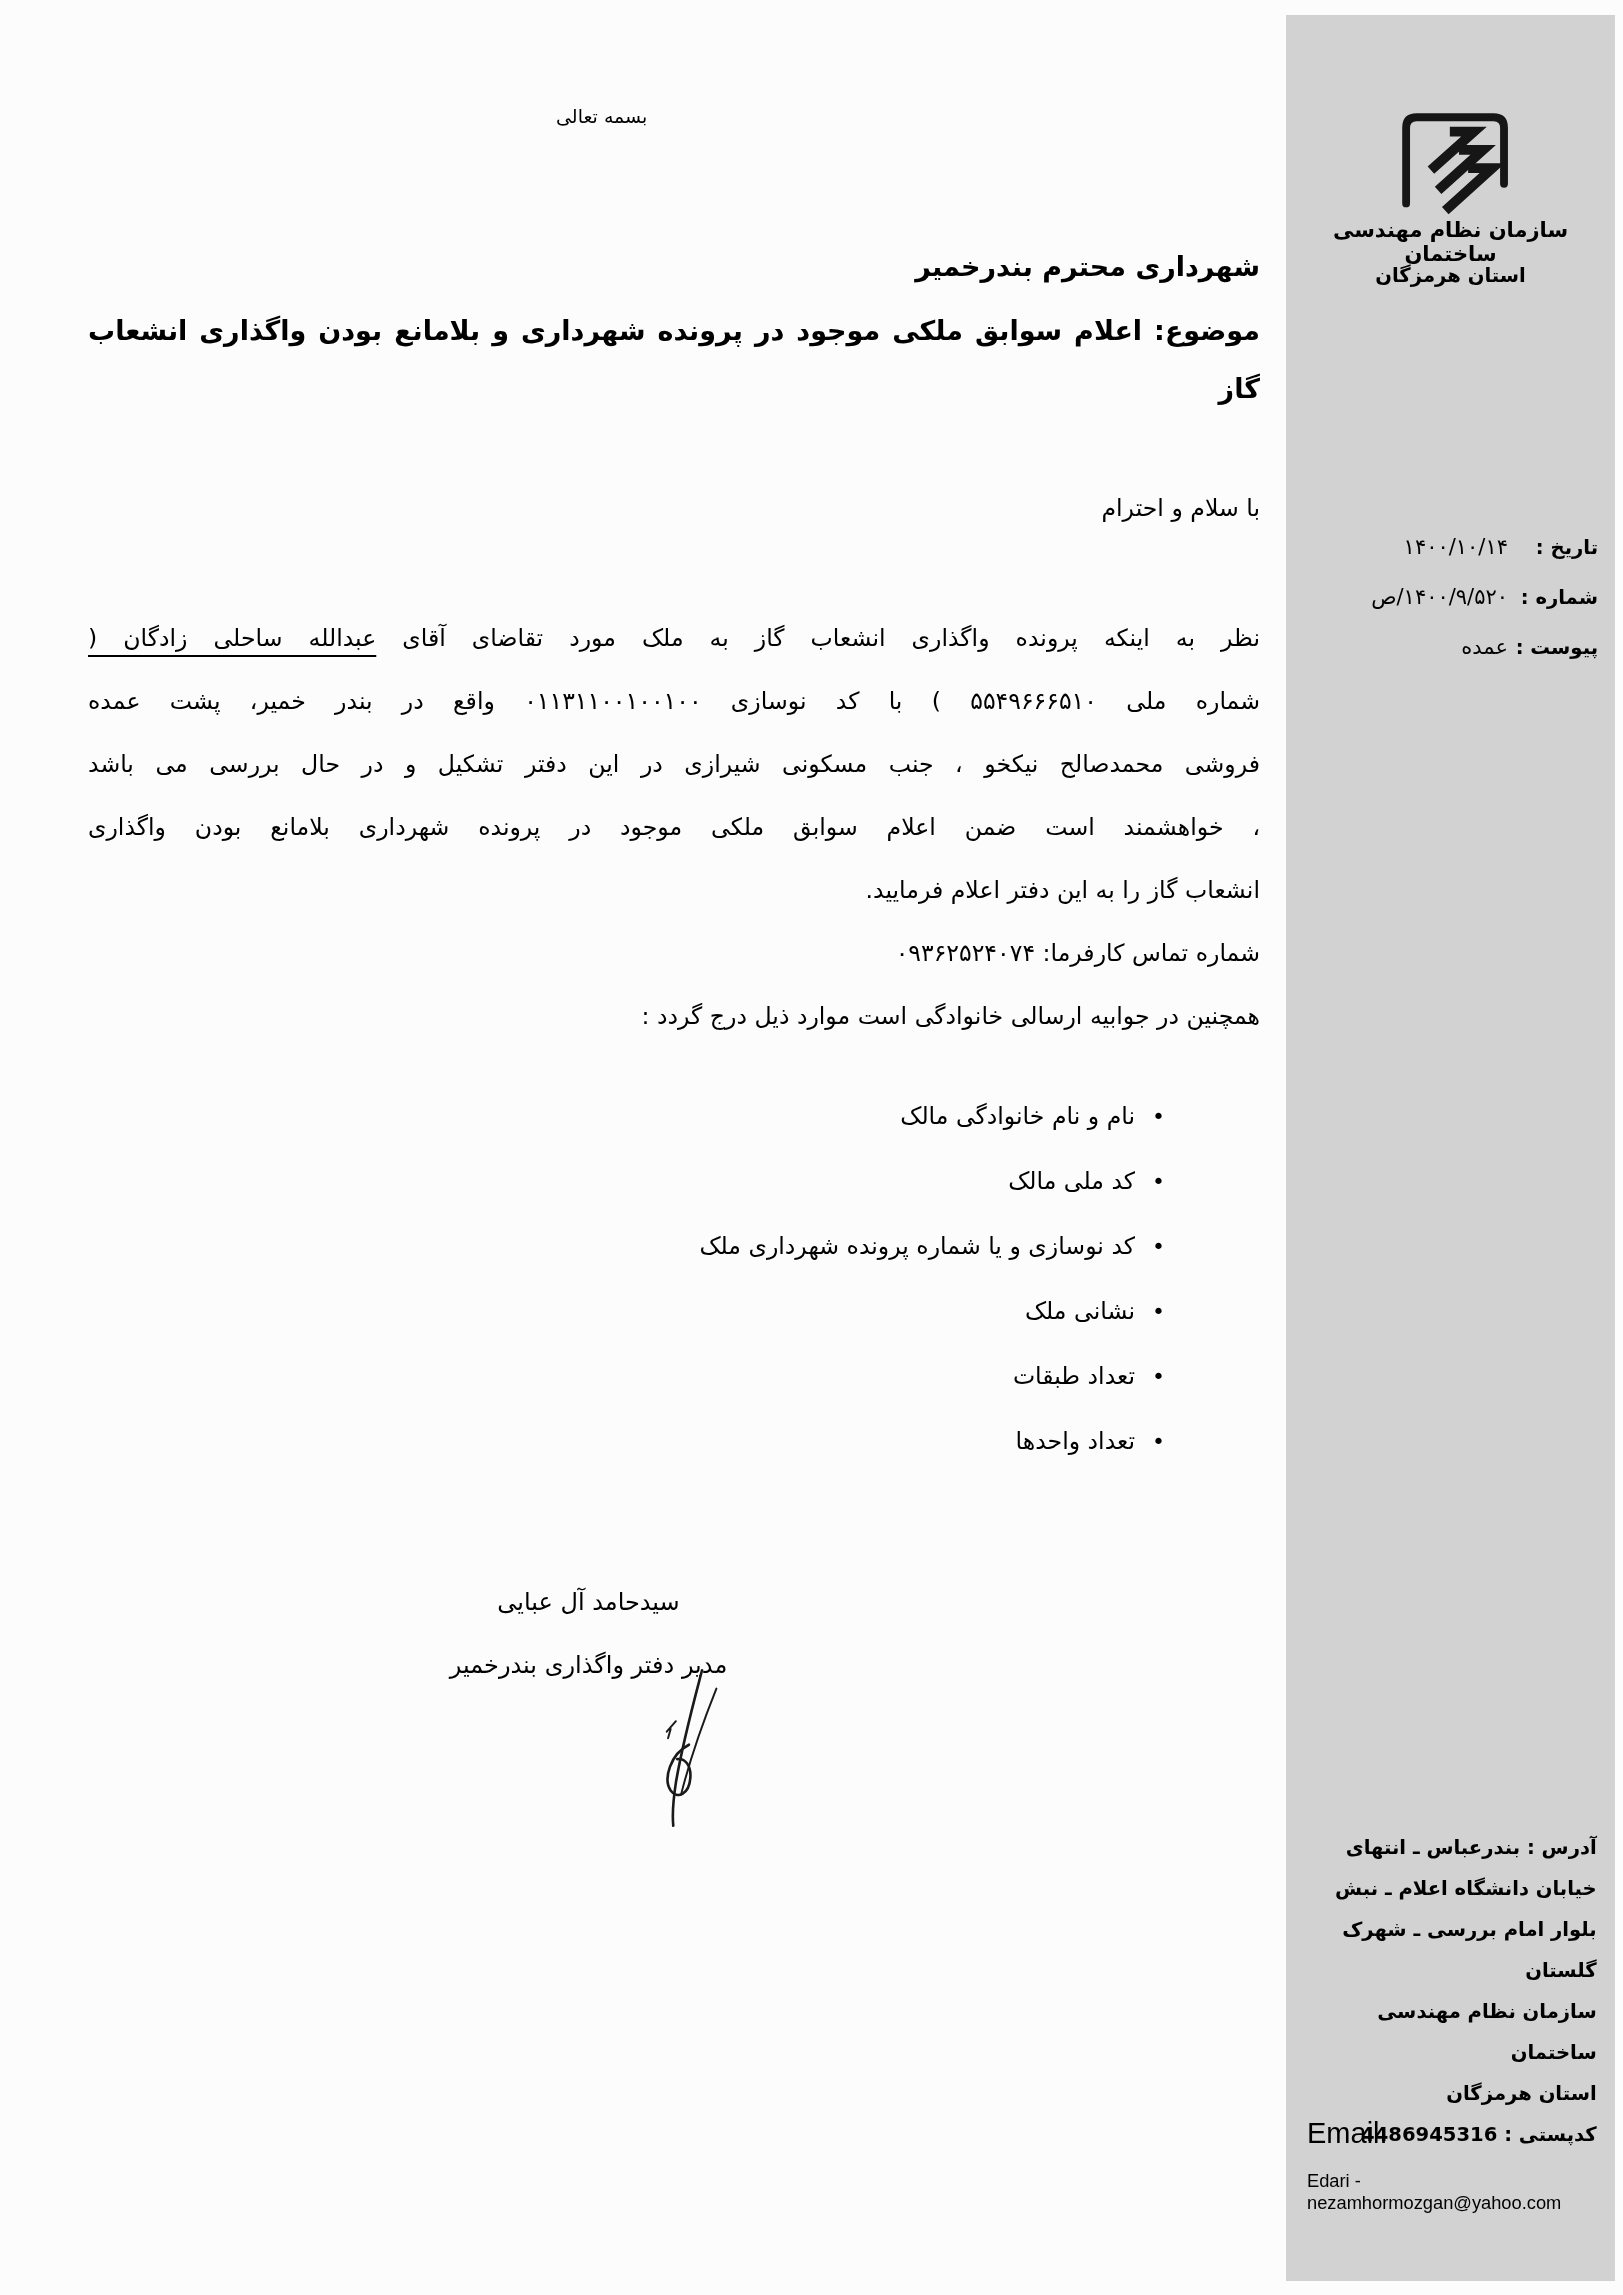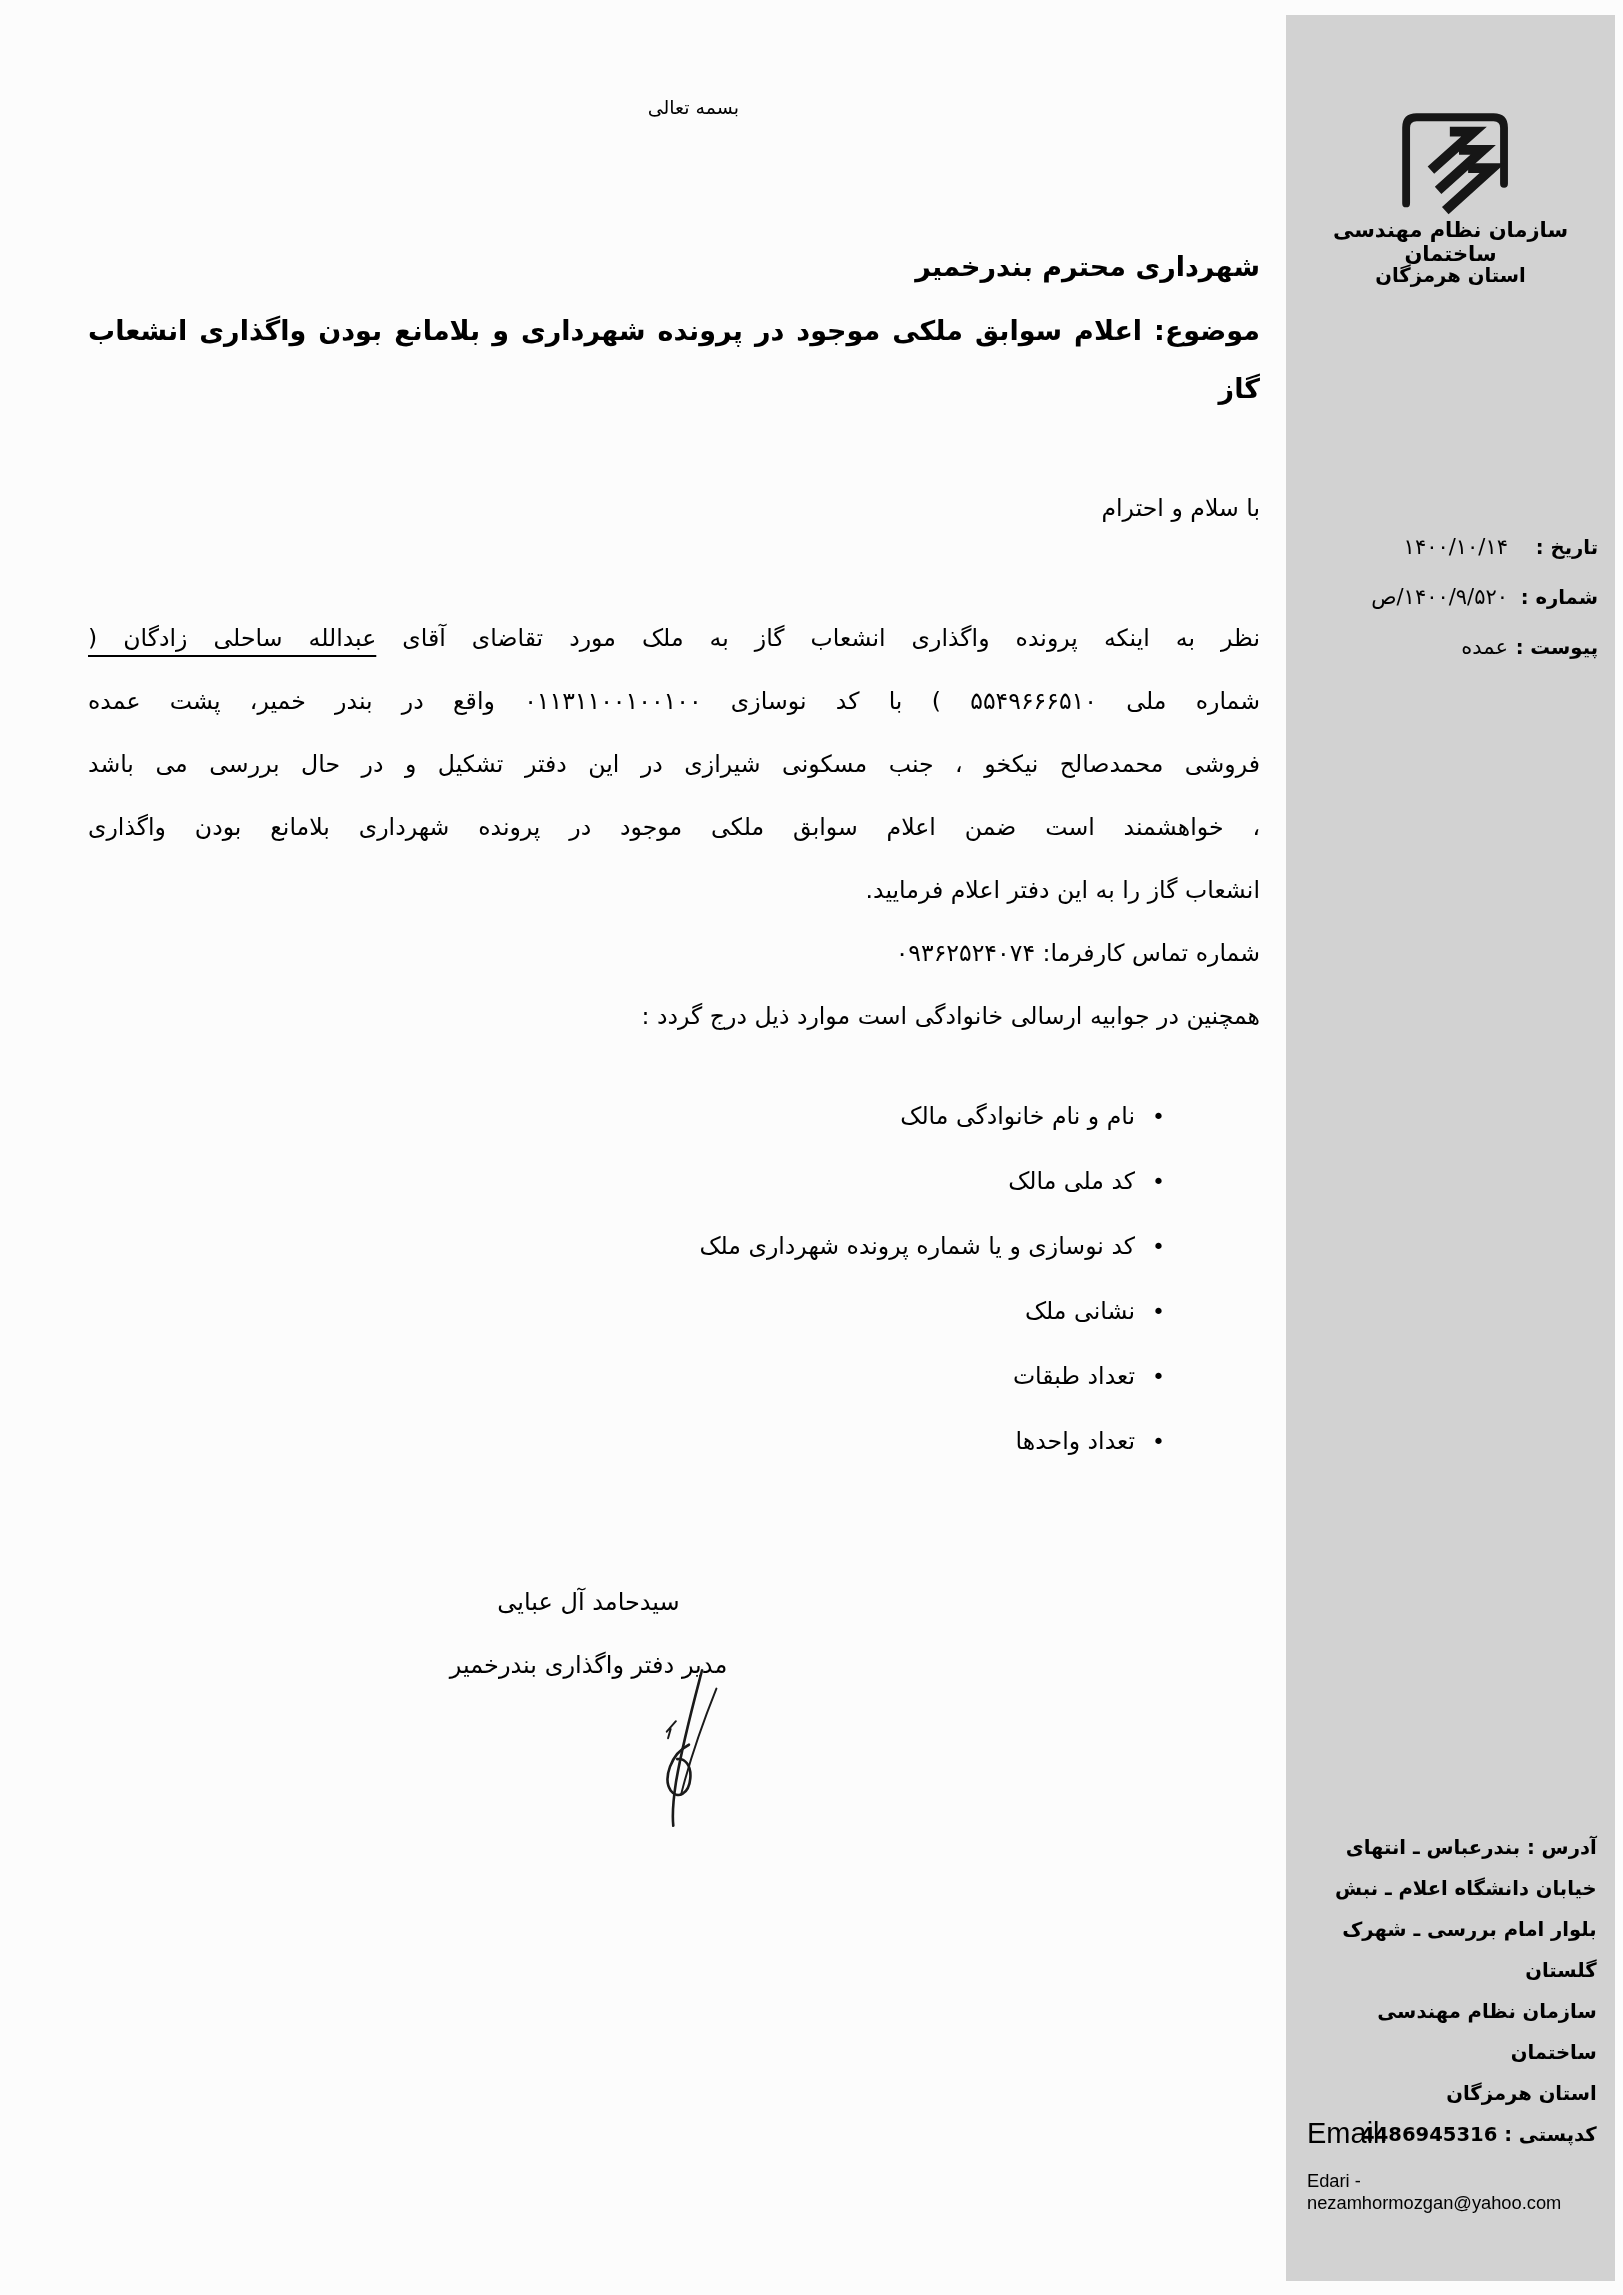--- a/index.html
+++ b/index.html
@@ -34,22 +34,22 @@
   .email {
     position:absolute; top:2102px; left:21px; right:13px;
     direction:ltr; text-align:left;
     font-family:"Liberation Sans", sans-serif;
   }
   .email-label { font-size:29px; margin-bottom:19.6px; }
   .email-value { font-size:18.3px; }
 
   
   .bismillah {
-    position:absolute; top:96px; left:556px; width:183px;
-    text-align:right; font-size:19px;
+    position:absolute; top:105px; left:556px; width:183px;
+    text-align:left; font-size:19px;
   }
   .main { position:absolute; top:0; left:88px; width:1172px; direction:rtl; }
 
   .recipient { position:absolute; top:251px; right:0; left:0; text-align:right; font-weight:700; font-size:27px; }
   .subject   { position:absolute; top:302px; right:0; left:0; font-weight:700; font-size:27px; line-height:58px; }
   .subject .l1 { text-align:justify; text-align-last:justify; }
   .subject .l2 { text-align:right; }
   .salutation { position:absolute; top:494px; right:0; text-align:right; font-size:23.6px; }
 
   .body-lines { position:absolute; top:607px; right:0; left:0; font-size:23.6px; line-height:63px; }

